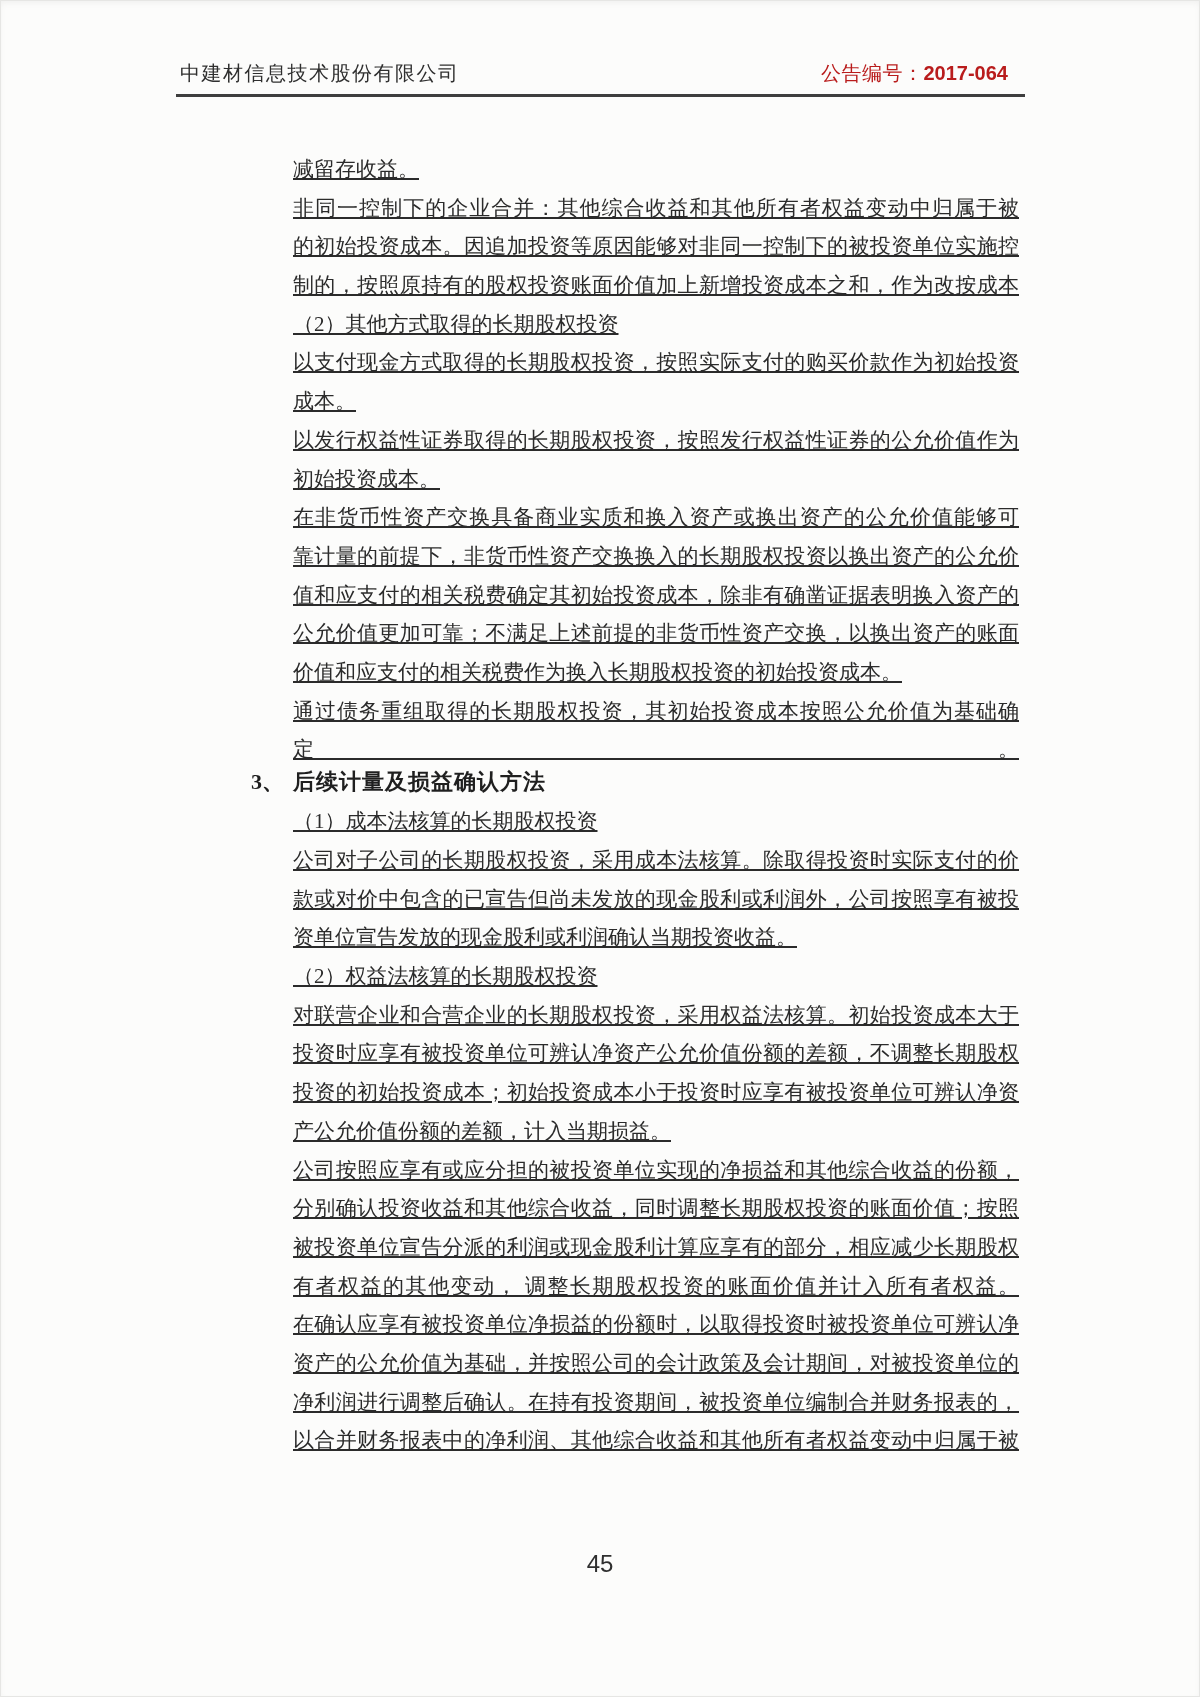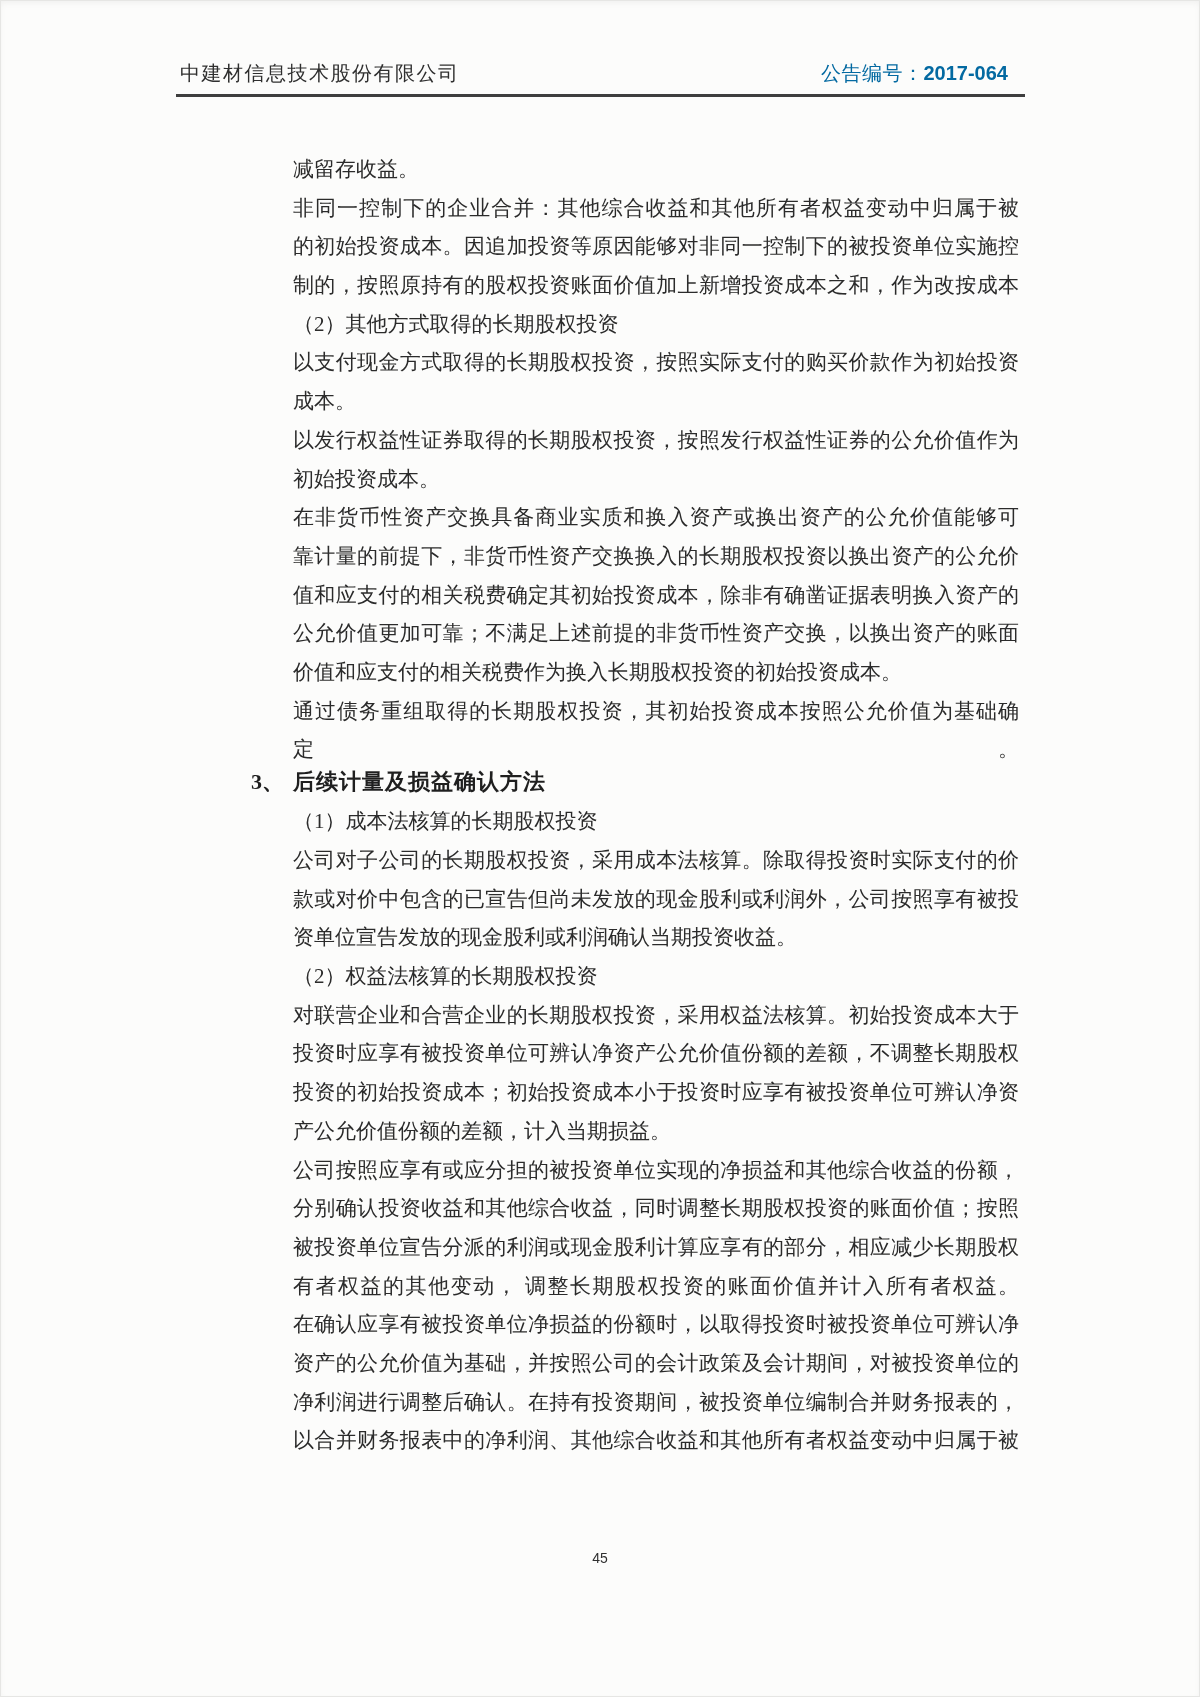--- a/index.html
+++ b/index.html
@@ -12,59 +12,60 @@
     overflow:hidden;
     box-shadow:inset 0 0 0 1px #e6e6e4, inset 0 3px 6px rgba(0,0,0,0.05);
   }
   
   .header-company{
     position:absolute;left:180px;top:60px;
     font-size:20px;letter-spacing:1.5px;color:#2f2f2f;
   }
   .header-ann{
     position:absolute;right:192px;top:60px;
-    font-size:20px;color:#0369a1;letter-spacing:0.5px;
+    font-size:20px;color:#b91c1c;letter-spacing:0.5px;
   }
   .header-ann .num{
     font-family:"Liberation Sans","DejaVu Sans",sans-serif;
     font-weight:700;font-size:20px;letter-spacing:0;
   }
   .header-rule{
     position:absolute;left:176px;top:94px;
     width:849px;height:3px;background:#3e3e3e;
   }
   
   .body-block{
     position:absolute;left:293px;top:150px;width:726px;
   }
   .line{
     height:38.7px;line-height:38.7px;
     font-size:21px;
     white-space:normal;
+    text-decoration:underline;
   }
   .line.j{ text-align:justify; text-align-last:justify; }
   .line.s{ text-align:left; }
   .gap{height:32px;}
   .heading-row{
     position:relative;height:40px;line-height:40px;
     font-family:"Liberation Sans","DejaVu Sans",sans-serif;
     font-weight:700;font-size:22px;color:#1f1f1f;
   }
   .heading-num{
     position:absolute;left:-42px;top:0;
     font-family:"Liberation Serif","DejaVu Serif",serif;
     font-weight:700;font-size:22px;
   }
   .heading-title{letter-spacing:1px;}
   
   .page-num{
     position:absolute;left:0;top:1550px;width:1200px;
     text-align:center;
     font-family:"Liberation Sans","DejaVu Sans",sans-serif;
-    font-size:14px;color:#2f2f2f;
+    font-size:24px;color:#2f2f2f;
   }
 </style>
 </head>
 <body>
 
 <div class="page">
 
   <div class="header-company">中建材信息技术股份有限公司</div>
 
   <div class="header-ann"><span>公告编号：</span><span class="num">2017-064</span></div>

